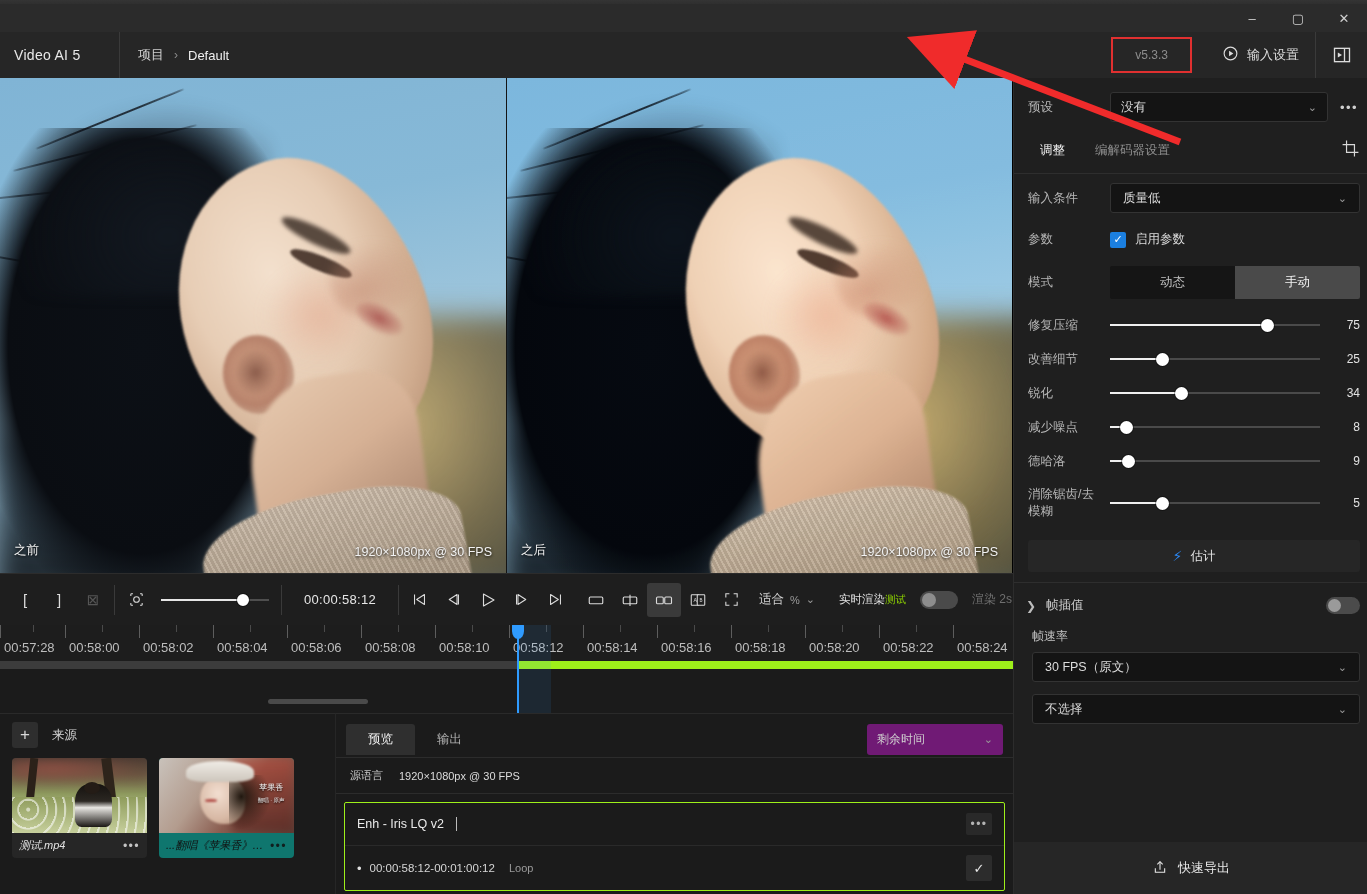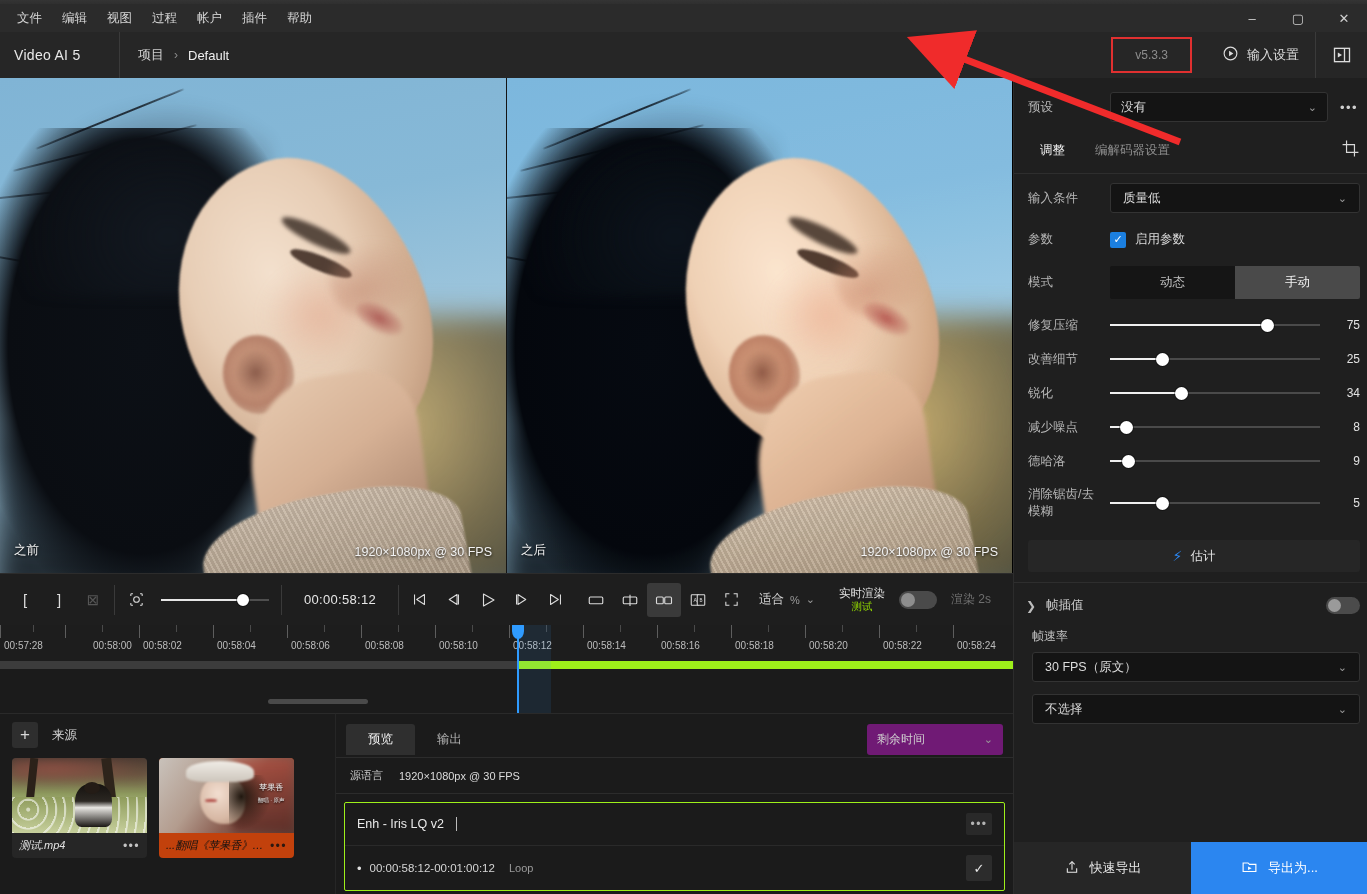--- a/index.html
+++ b/index.html
@@ -198,21 +198,21 @@
   .zs-track { position: absolute; left: 0; right: 0; height: 2px; background: #4e4e4e; }
   .zs-fill { position: absolute; left: 0; width: 76%; height: 2px; background: #e6e6e6; }
   .zs-knob {
     position: absolute; left: 76%; width: 12px; height: 12px; margin-left: -6px;
     border-radius: 50%; background: #fff; border: 2px solid #fff;
     box-shadow: 0 0 0 1px rgba(0,0,0,.4);
   }
   .timecode { font-size: 13px; color: #e6e6e6; padding: 0 18px; letter-spacing: .3px; }
   .fit-select { display: flex; align-items: center; gap: 6px; font-size: 12.5px; color: #d0d0d0; padding: 0 10px; }
   .pct { color: #9a9a9a; font-size: 11px; }
-  .realtime { display: flex; flex-direction: column; align-items: center; margin-left: 14px; line-height: 1.15; }
+  .realtime { display: flex; align-items: center; margin-left: 14px; line-height: 1.15; }
   .rt-label { font-size: 11.5px; color: #e2e2e2; }
   .rt-sub { font-size: 10.5px; color: #8fd400; }
   .toggle {
     width: 38px; height: 18px; border-radius: 9px; background: #4a4a4a;
     position: relative; margin: 0 14px;
   }
   .toggle .knob {
     position: absolute; left: 2px; top: 2px; width: 14px; height: 14px;
     border-radius: 50%; background: #8d8d8d;
   }
@@ -220,21 +220,21 @@
 
   
   .timeline {
     position: absolute; left: 0; top: 625px; width: 1013px; height: 88px;
     background: #1b1b1b; overflow: hidden;
   }
   .ruler { position: relative; height: 36px; width: 100%; background: #1d1d1d; }
   .tick { position: absolute; top: 0; width: 1px; height: 13px; background: #5d5d5d; }
   .tick.minor { height: 7px; background: #4a4a4a; }
   .tick-label {
-    position: absolute; top: 15px; font-size: 10px; color: #bdbdbd;
+    position: absolute; top: 15px; font-size: 13px; color: #bdbdbd;
     transform: translateX(4px); white-space: nowrap;
   }
   .track-bg { position: absolute; left: 0; top: 36px; width: 1013px; height: 8px; background: #3c3c3c; }
   .clip-bar {
     position: absolute; top: 36px; height: 8px;
     background: #9ef01a;
   }
   .playhead-line {
     position: absolute; top: 0; width: 2px; height: 88px; background: #2f9bff; z-index: 5;
   }
@@ -257,21 +257,21 @@
     background: #1b1b1b; border-top: 1px solid #2a2a2a;
   }
   .source-head { display: flex; align-items: center; gap: 14px; padding: 8px 12px 6px 12px; }
   .add-btn {
     width: 26px; height: 26px; background: #2e2e2e; border-radius: 3px;
     display: flex; align-items: center; justify-content: center; color: #d8d8d8; font-size: 17px;
   }
   .source-title { font-size: 12.5px; color: #d6d6d6; }
   .thumbs { display: flex; gap: 12px; padding: 4px 12px; }
   .thumb { width: 135px; border-radius: 4px; background: #262626; overflow: hidden; }
-  .thumb.selected { background: #c2410c; }
+  .thumb.selected { background: #0f766e; }
   .thumb-img { width: 135px; height: 75px; position: relative; overflow: hidden; }
   .thumb-cap {
     display: flex; align-items: center; justify-content: space-between;
     padding: 5px 7px; font-size: 11px; color: #e0e0e0; gap: 4px; font-style: italic;
   }
   .thumb.selected .thumb-cap { color: #111; }
   .thumb-name { overflow: hidden; text-overflow: ellipsis; white-space: nowrap; }
   .dots { letter-spacing: 1.5px; font-size: 12px; opacity: .85; }
   
   .t1-bg { position: absolute; inset: 0; background: linear-gradient(to bottom, #4a3b33 0%, #6d5a45 22%, #8e9a5e 48%, #b7c08a 72%, #cdd3a8 100%); }
@@ -430,29 +430,20 @@
   <div class="chrome-strip"></div>
 
   <div class="titlebar">
     <div class="win-btns">
       <div class="win-btn">–</div>
       <div class="win-btn">▢</div>
       <div class="win-btn close">✕</div>
     </div>
   </div>
 
-  <div class="menubar">
-    <div class="menu-item">文件</div>
-    <div class="menu-item">编辑</div>
-    <div class="menu-item">视图</div>
-    <div class="menu-item">过程</div>
-    <div class="menu-item">帐户</div>
-    <div class="menu-item">插件</div>
-    <div class="menu-item">帮助</div>
-  </div>
 
   <div class="headerbar">
     <div class="brand">Video AI  5</div>
     <div class="breadcrumb">
       <span class="crumb">项目</span>
       <span class="crumb-sep">›</span>
       <span class="crumb active">Default</span>
     </div>
     <div class="header-right">
       <div class="version-badge">v5.3.3</div>
@@ -630,21 +621,21 @@
       </div>
     <div class="render-eta">渲染 2s</div>
   </div>
 
   <div class="timeline">
     <div class="ruler" id="ruler">
         <div class="tick" style="left: 0px;"></div>
         <div class="tick-label" style="left: 0px;">00:57:28</div>
         <div class="tick minor" style="left: 32.5px;"></div>
         <div class="tick" style="left: 65px;"></div>
-        <div class="tick-label" style="left: 65px; margin-left: 24px;">00:58:00</div>
+        <div class="tick-label" style="left: 65px;">00:58:00</div>
         <div class="tick minor" style="left: 102px;"></div>
         <div class="tick" style="left: 139px;"></div>
         <div class="tick-label" style="left: 139px;">00:58:02</div>
         <div class="tick minor" style="left: 176px;"></div>
         <div class="tick" style="left: 213px;"></div>
         <div class="tick-label" style="left: 213px;">00:58:04</div>
         <div class="tick minor" style="left: 250px;"></div>
         <div class="tick" style="left: 287px;"></div>
         <div class="tick-label" style="left: 287px;">00:58:06</div>
         <div class="tick minor" style="left: 324px;"></div>
@@ -890,29 +881,20 @@
       <div class="quick-export">
         <span>
           <svg width="16" height="16" viewBox="0 0 24 24" fill="none" stroke="#e8e8e8" stroke-width="1.6">
             <path d="M5 14v6h14v-6"></path>
               <path d="M12 16V4"></path>
               <polyline points="8,8 12,4 16,8"></polyline>
           </svg>
         </span>
         <span>快速导出</span>
       </div>
-      <div class="export-as">
-        <span>
-          <svg width="17" height="17" viewBox="0 0 24 24" fill="none" stroke="#fff" stroke-width="1.6">
-            <path d="M3 7h7l2 2h9v10H3z"></path>
-              <polygon points="10,12 15,14.5 10,17" fill="#fff" stroke="none"></polygon>
-          </svg>
-        </span>
-        <span>导出为...</span>
-      </div>
     </div>
   </div>
 
   <svg class="arrow-svg">
     <defs>
       <marker id="ah" markerWidth="9" markerHeight="9" refX="7" refY="4.5" orient="auto">
         <polygon points="0,0 9,4.5 0,9" fill="#f02b2b"></polygon>
       </marker>
     </defs>
     <line x1="290" y1="120" x2="30" y2="20" stroke="#f02b2b" stroke-width="7" marker-end="url(#ah)"></line>

